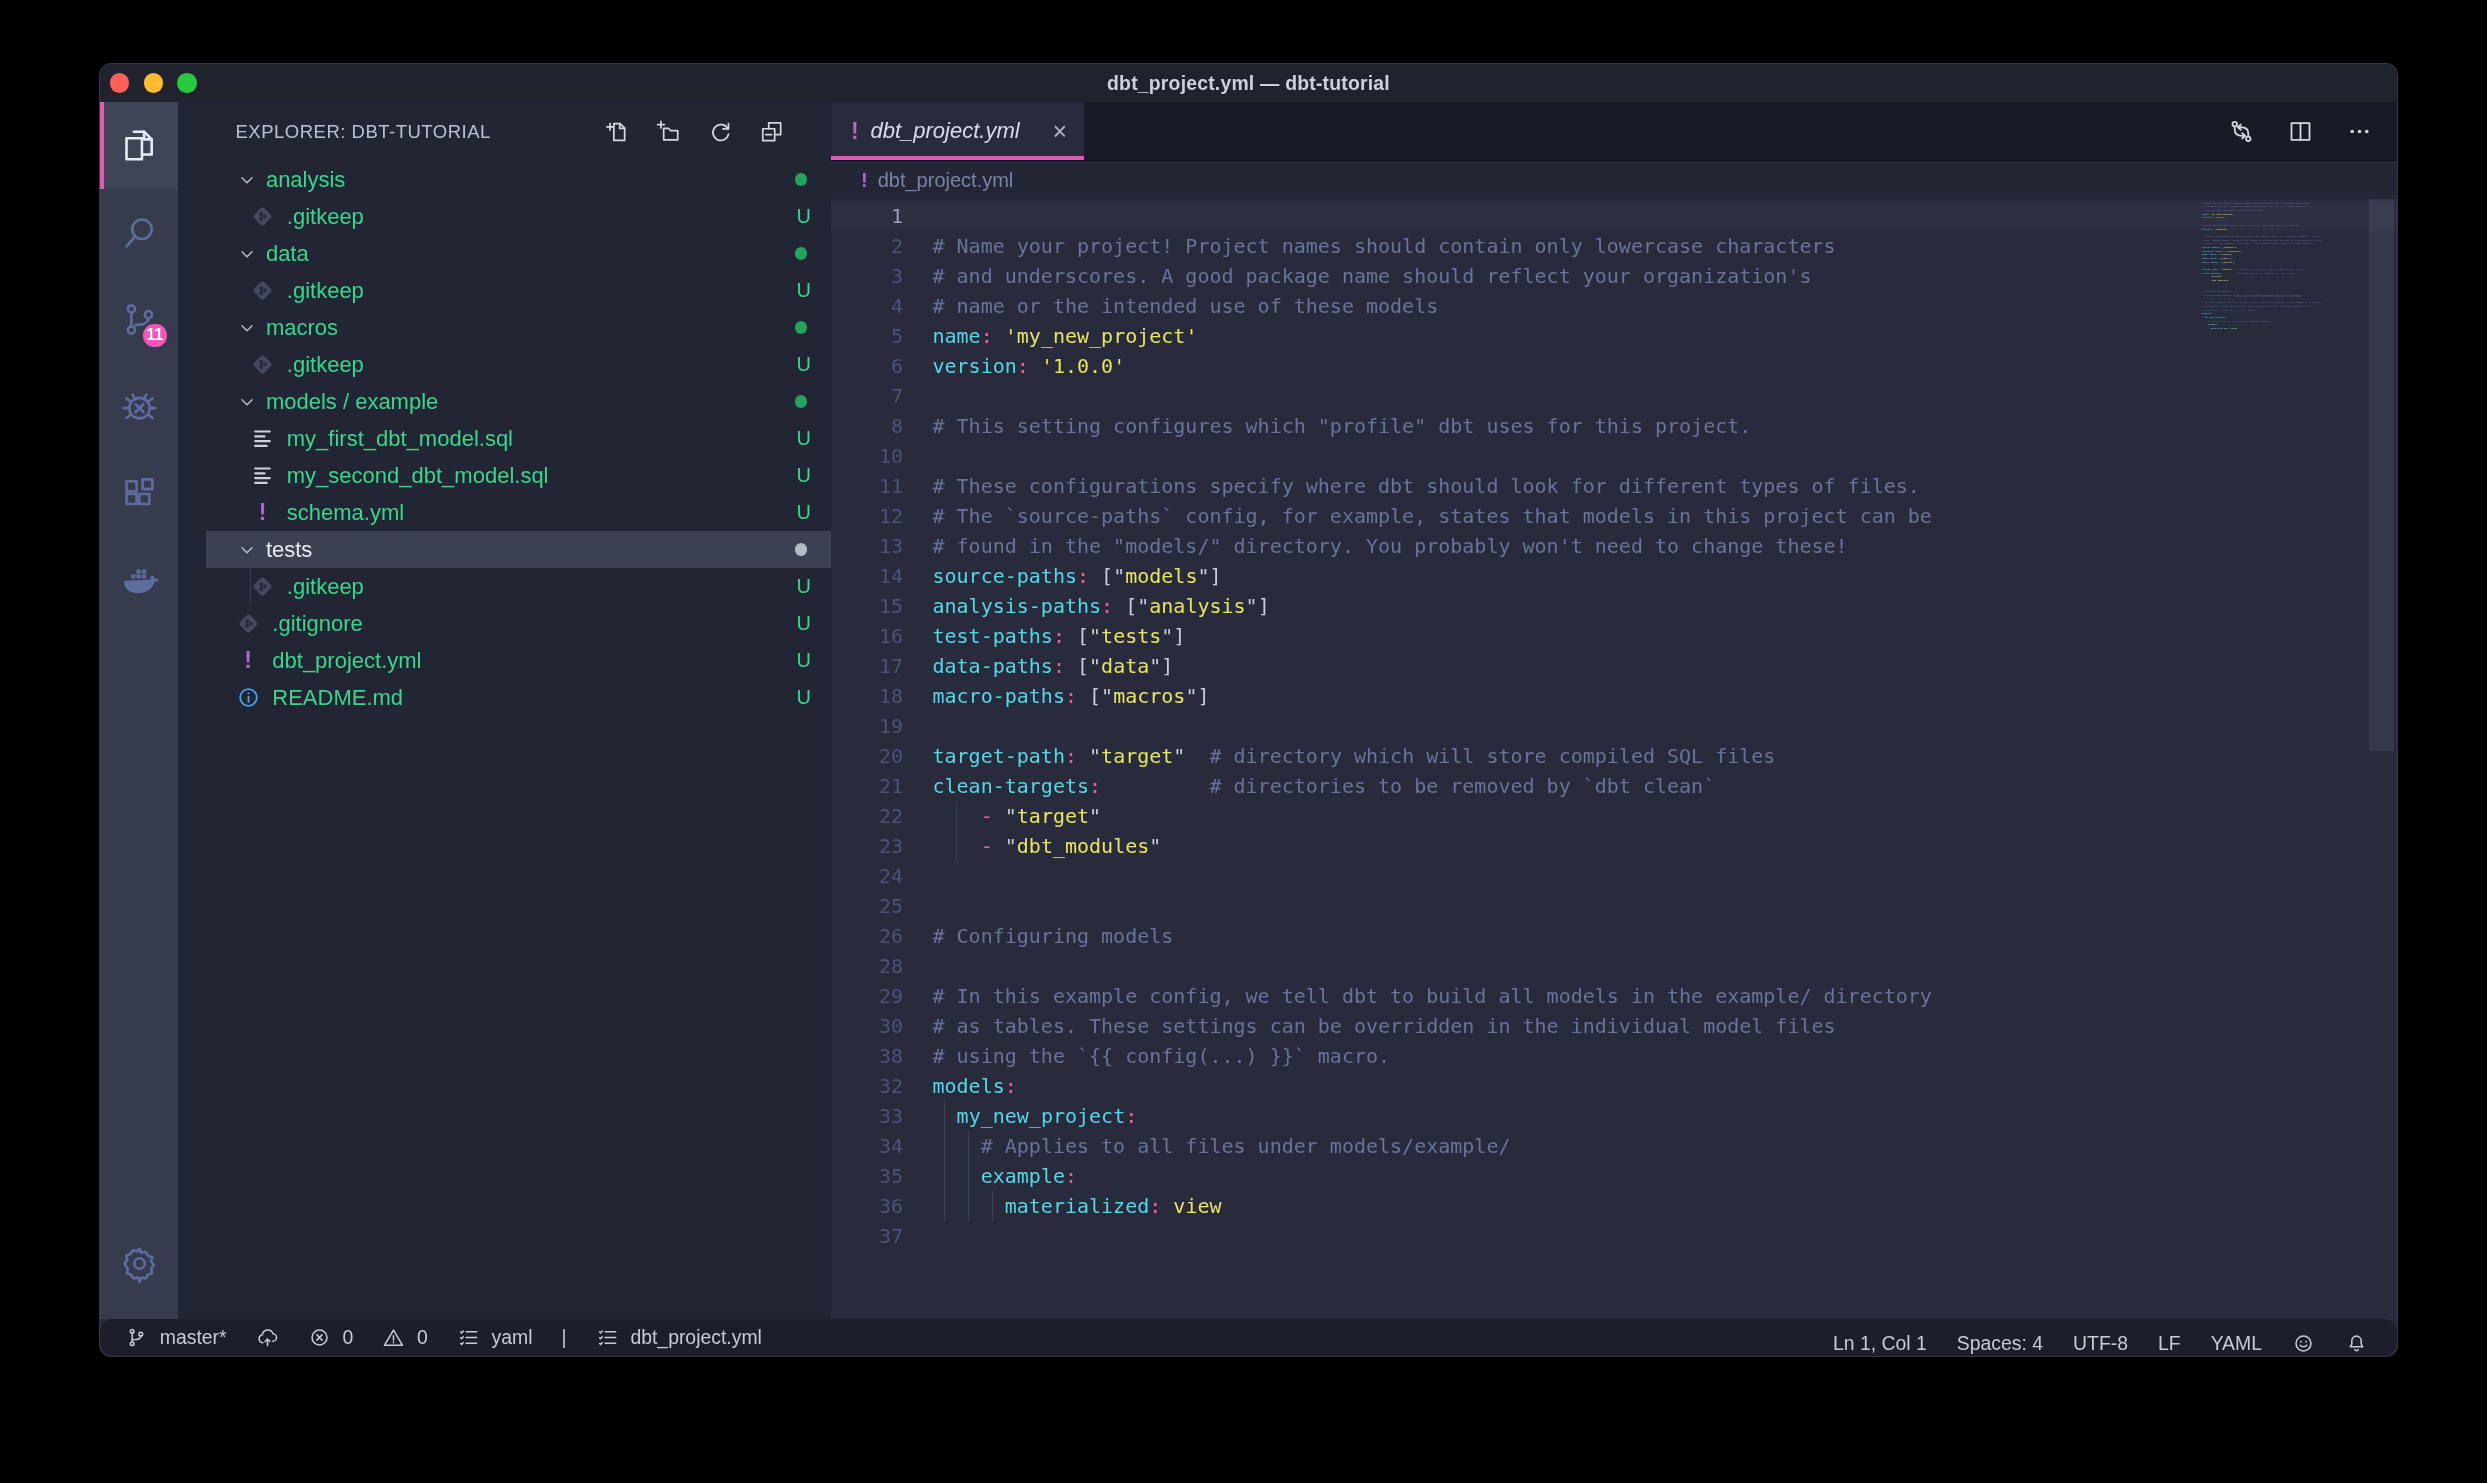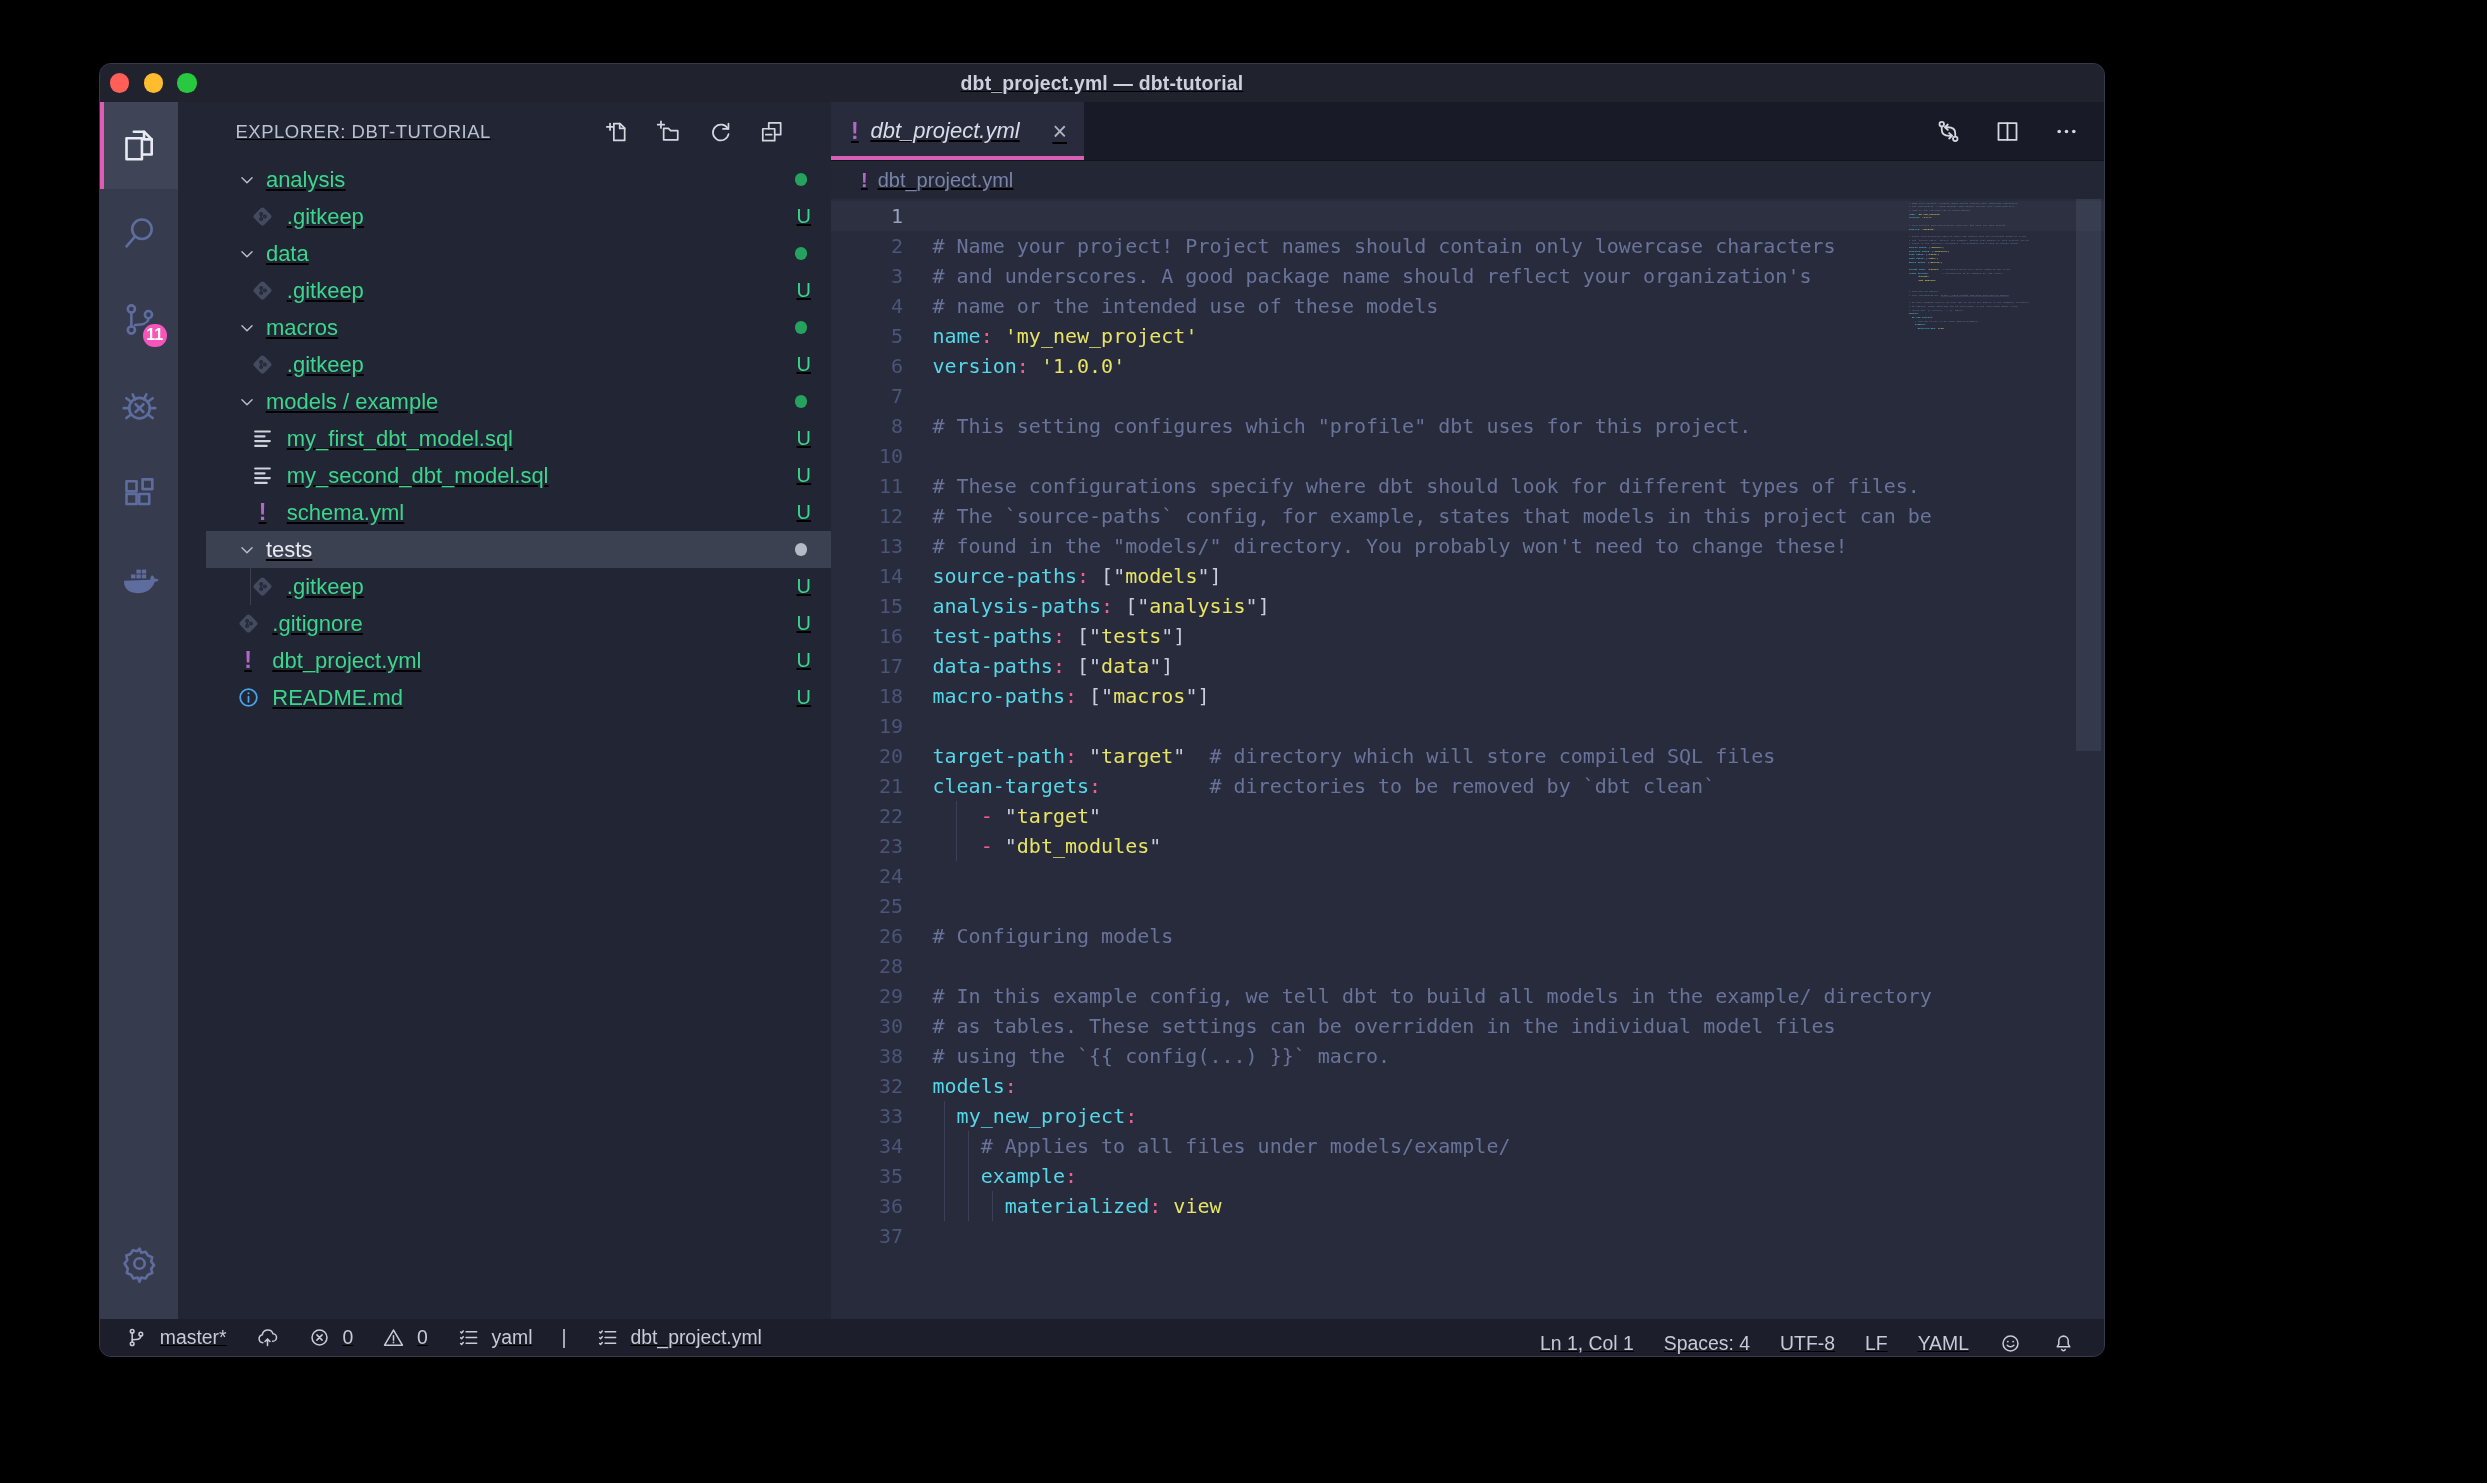--- a/index.html
+++ b/index.html
@@ -1,21 +1,21 @@
 <!DOCTYPE html>
 <html style="font-size:13.5px"><head>
 <meta charset="utf-8">
 <style>
   * { margin:0; padding:0; box-sizing:border-box; }
   body { width:2487px; height:1484px; background:#000; overflow:hidden;
          font-family:"Liberation Sans", sans-serif; }
-  .window { position:absolute; left:99px; top:63px; width:2006px; height:1294px;
+  .window { position:absolute; left:99px; top:63px; width:2299px; height:1294px;
             background:#272b3c; border-radius:11.8px; overflow:hidden;
             border:0.8px solid #35394a; box-shadow:0 38px 101px rgba(0,0,0,.85);
-            display:flex; flex-direction:column;text-decoration:underline; }
+            display:flex; flex-direction:column; }
   
   .titlebar { height:38px; background:#20232e; flex:0 0 auto; position:relative;
               display:flex; align-items:center; justify-content:center; }
   .lights { position:absolute; left:10px; top:0; height:100%; display:flex; align-items:center; gap:14.3px; }
   .light { width:19.4px; height:19.4px; border-radius:50%; }
   .light.red{background:#ff5f57;} .light.yellow{background:#febc2e;} .light.green{background:#28c840;}
   .wtitle { color:#ccd1dd; font-size:19.4px; font-weight:600; letter-spacing:0.2px; }
   
   .main { flex:1; display:flex; min-height:0; }
   .activitybar { width:78px; background:#363b4e; display:flex; flex-direction:column; position:relative; }
@@ -73,21 +73,21 @@
   .guide { position:absolute; top:0; bottom:0; width:0.8px; background:#3a4157; }
   .tk-c { color:#6a7399; } .tk-k { color:#56d7e8; } .tk-p { color:#f25f95; }
   .tk-s { color:#e9e464; } .tk-q { color:#c8cdda; } .tk-w { color:#d5d9e5; }
   .tk-u { color:#6a7399; text-decoration:underline; }
   .minimap { position:absolute; top:0; right:35px; width:160px; height:100%; overflow:hidden; }
   .minimap .mline { height:3.7px; line-height:3.7px; white-space:pre; font-size:20px;
                     transform:scale(.12); transform-origin:left top; width:1349px; }
   .vscroll { position:absolute; top:0; right:3.4px; width:25px; height:552px; background:rgba(136,146,176,0.14); }
   
   .statusbar { height:37px; background:#1c1f2b; flex:0 0 auto; display:flex; align-items:center;
-               color:#c6cbd7; font-size:19.4px; padding:0 29px 0 25px; }
+               color:#c6cbd7; font-size:19.4px; padding:0 29px 0 25px;border-radius:14px; }
   .sgroup { display:flex; align-items:center; gap:11.8px; margin-right:29px; cursor:pointer; }
   .sgroup .ic { width:23px; height:23px; }
   .sright { margin-left:auto; display:flex; align-items:flex-end;margin-top:12px; }
   .sright .sgroup { margin-right:0; margin-left:30px; }
   .ssep { color:#c6cbd7; margin-right:29px; }
   .ic svg { width:100%; height:100%; display:block; }
 </style>
 </head>
 <body>
 

